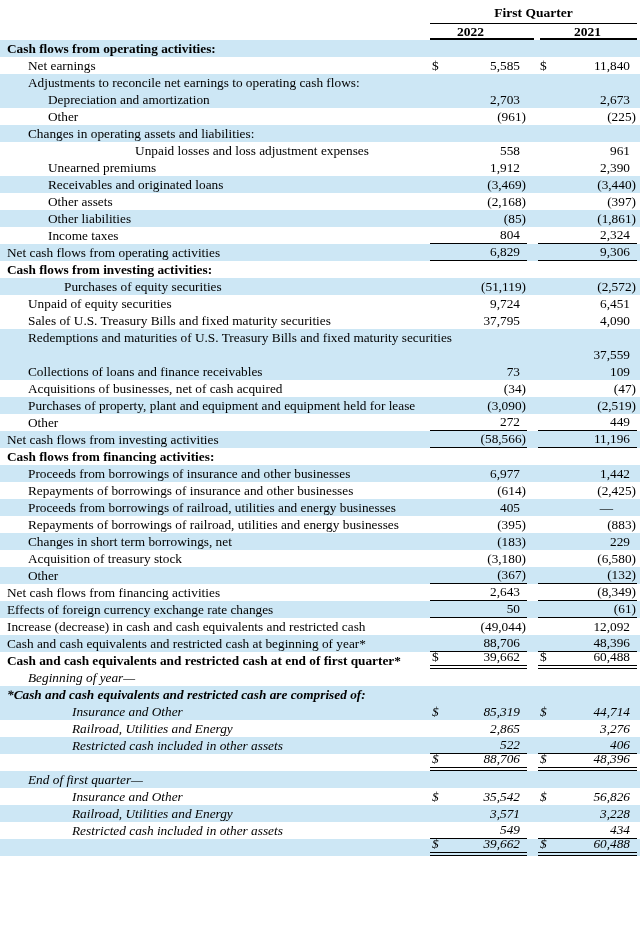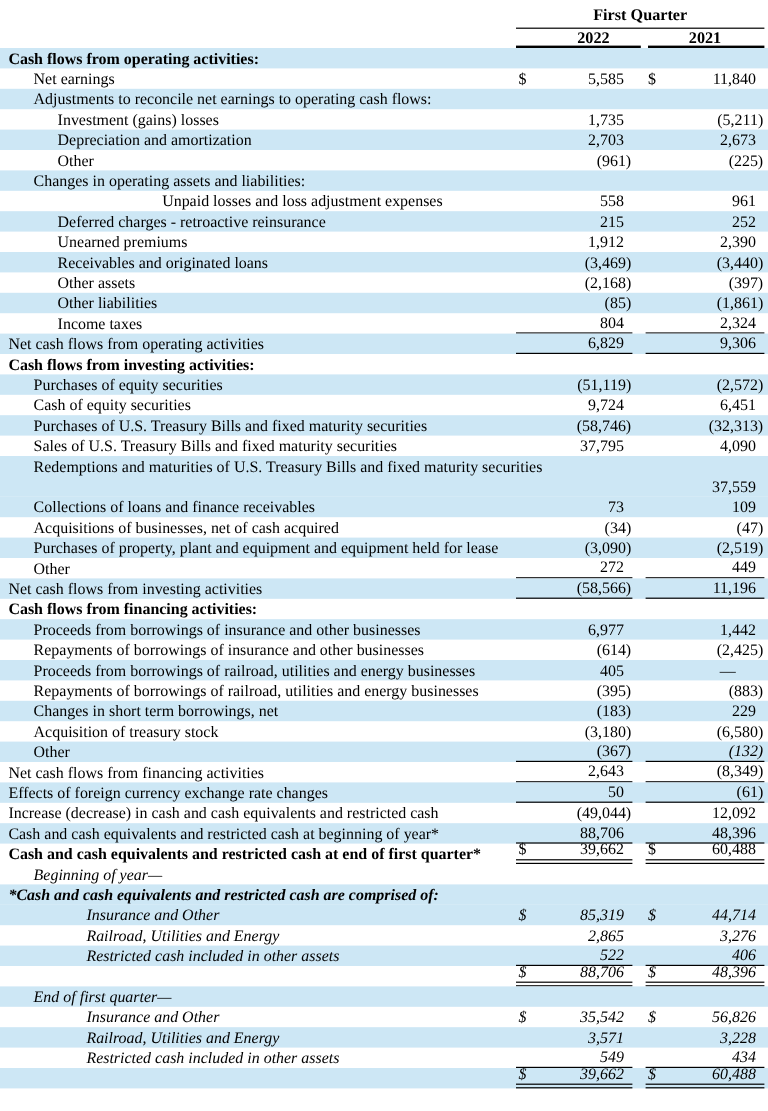--- a/index.html
+++ b/index.html
@@ -12,21 +12,21 @@
   .page { position:relative; width:608px; height:926px; background:#fff; }
 
   
   .thead { position:relative; height:40px; }
   .fq-label {
     position:absolute; left:430px; top:5px; width:207px;
     text-align:center; font-weight:bold; font-size:13.5px;
   }
   .fq-line { position:absolute; left:430px; top:23px; width:207px; border-top:1.4px solid #000; }
   .year { position:absolute; top:24px; text-align:center; font-weight:bold; font-size:13.5px; }
-  .year.c1 { left:446px; width:97px; }
+  .year.c1 { left:422px; width:97px; }
   .year.c2 { left:538px; width:99px; }
   .year-line { position:absolute; top:38px; height:2px; background:#000; }
   .year-line.c1 { left:430px; width:104px; }
   .year-line.c2 { left:540px; width:97px; }
 
   
   .tbody { position:relative; width:640px; }
   .row { position:relative; width:640px; height:17px; font-size:13.3px; line-height:17px; }
   .row.hl { background:var(--hl,#cde7f5); }
   .row.tall { height:34px; }
@@ -72,31 +72,20 @@
           <span class="num" style="padding-right: 7px;">5,585</span>
         </span>
         <span class="vc v2">
           <span class="ds">$</span>
           <span class="num" style="padding-right: 7px;">11,840</span>
         </span>
       </div>
       <div class="row hl">
         <span class="lbl" style="padding-left: 28px;">Adjustments to reconcile net earnings to operating cash flows:</span>
       </div>
-      <div class="row">
-        <span class="lbl" style="padding-left: 48px;">Investment (gains) losses</span>
-        <span class="vc v1">
-          <span class="ds"></span>
-          <span class="num" style="padding-right: 7px;">1,735</span>
-        </span>
-        <span class="vc v2">
-          <span class="ds"></span>
-          <span class="num" style="padding-right: 1px;">(5,211)</span>
-        </span>
-      </div>
       <div class="row hl">
         <span class="lbl" style="padding-left: 48px;">Depreciation and amortization</span>
         <span class="vc v1">
           <span class="ds"></span>
           <span class="num" style="padding-right: 7px;">2,703</span>
         </span>
         <span class="vc v2">
           <span class="ds"></span>
           <span class="num" style="padding-right: 7px;">2,673</span>
         </span>
@@ -117,31 +106,20 @@
       </div>
       <div class="row">
         <span class="lbl" style="padding-left: 48px; text-align: center;">Unpaid losses and loss adjustment expenses</span>
         <span class="vc v1">
           <span class="ds"></span>
           <span class="num" style="padding-right: 7px;">558</span>
         </span>
         <span class="vc v2">
           <span class="ds"></span>
           <span class="num" style="padding-right: 7px;">961</span>
-        </span>
-      </div>
-      <div class="row hl">
-        <span class="lbl" style="padding-left: 48px;">Deferred charges - retroactive reinsurance</span>
-        <span class="vc v1">
-          <span class="ds"></span>
-          <span class="num" style="padding-right: 7px;">215</span>
-        </span>
-        <span class="vc v2">
-          <span class="ds"></span>
-          <span class="num" style="padding-right: 7px;">252</span>
         </span>
       </div>
       <div class="row">
         <span class="lbl" style="padding-left: 48px;">Unearned premiums</span>
         <span class="vc v1">
           <span class="ds"></span>
           <span class="num" style="padding-right: 7px;">1,912</span>
         </span>
         <span class="vc v2">
           <span class="ds"></span>
@@ -200,50 +178,39 @@
         </span>
         <span class="vc v2 rule-s">
           <span class="ds"></span>
           <span class="num" style="padding-right: 7px;">9,306</span>
         </span>
       </div>
       <div class="row b">
         <span class="lbl" style="padding-left: 7px;">Cash flows from investing activities:</span>
       </div>
       <div class="row hl">
-        <span class="lbl" style="padding-left: 28px;">Purchases of equity securities</span>
+        <span class="lbl" style="padding-left: 28px; margin-left: 36px;">Purchases of equity securities</span>
         <span class="vc v1">
           <span class="ds"></span>
           <span class="num" style="padding-right: 1px;">(51,119)</span>
         </span>
         <span class="vc v2">
           <span class="ds"></span>
           <span class="num" style="padding-right: 1px;">(2,572)</span>
         </span>
       </div>
       <div class="row">
-        <span class="lbl" style="padding-left: 28px;">Cash of equity securities</span>
+        <span class="lbl" style="padding-left: 28px;">Unpaid of equity securities</span>
         <span class="vc v1">
           <span class="ds"></span>
           <span class="num" style="padding-right: 7px;">9,724</span>
         </span>
         <span class="vc v2">
           <span class="ds"></span>
           <span class="num" style="padding-right: 7px;">6,451</span>
-        </span>
-      </div>
-      <div class="row hl">
-        <span class="lbl" style="padding-left: 28px;">Purchases of U.S. Treasury Bills and fixed maturity securities</span>
-        <span class="vc v1">
-          <span class="ds"></span>
-          <span class="num" style="padding-right: 1px;">(58,746)</span>
-        </span>
-        <span class="vc v2">
-          <span class="ds"></span>
-          <span class="num" style="padding-right: 1px;">(32,313)</span>
         </span>
       </div>
       <div class="row">
         <span class="lbl" style="padding-left: 28px;">Sales of U.S. Treasury Bills and fixed maturity securities</span>
         <span class="vc v1">
           <span class="ds"></span>
           <span class="num" style="padding-right: 7px;">37,795</span>
         </span>
         <span class="vc v2">
           <span class="ds"></span>
@@ -382,21 +349,21 @@
         </span>
       </div>
       <div class="row hl">
         <span class="lbl" style="padding-left: 28px;">Other</span>
         <span class="vc v1 rule-s">
           <span class="ds"></span>
           <span class="num" style="padding-right: 1px;">(367)</span>
         </span>
         <span class="vc v2 rule-s">
           <span class="ds"></span>
-          <span class="num" style="padding-right: 1px; font-style: italic;">(132)</span>
+          <span class="num" style="padding-right: 1px;">(132)</span>
         </span>
       </div>
       <div class="row">
         <span class="lbl" style="padding-left: 7px;">Net cash flows from financing activities</span>
         <span class="vc v1 rule-s">
           <span class="ds"></span>
           <span class="num" style="padding-right: 7px;">2,643</span>
         </span>
         <span class="vc v2 rule-s">
           <span class="ds"></span>

